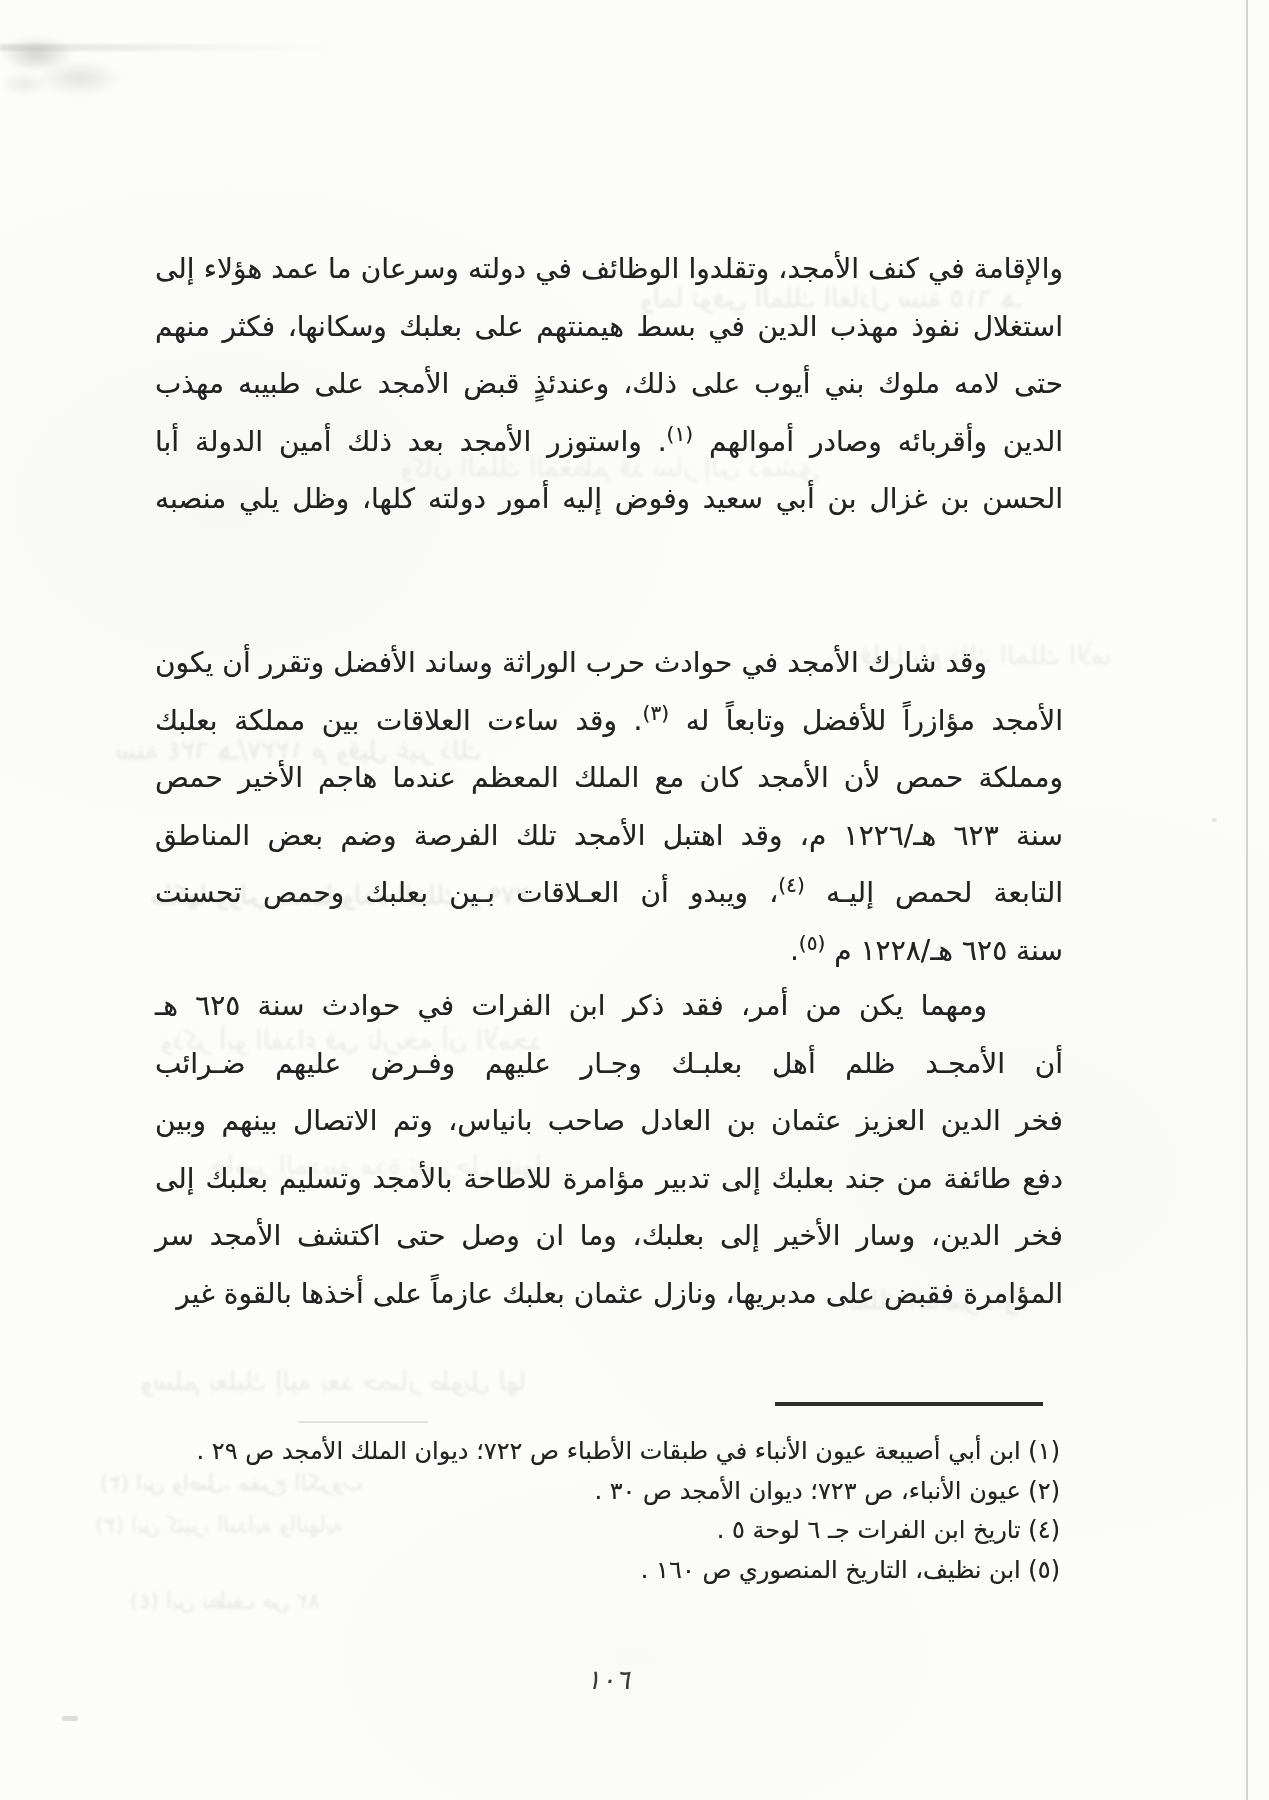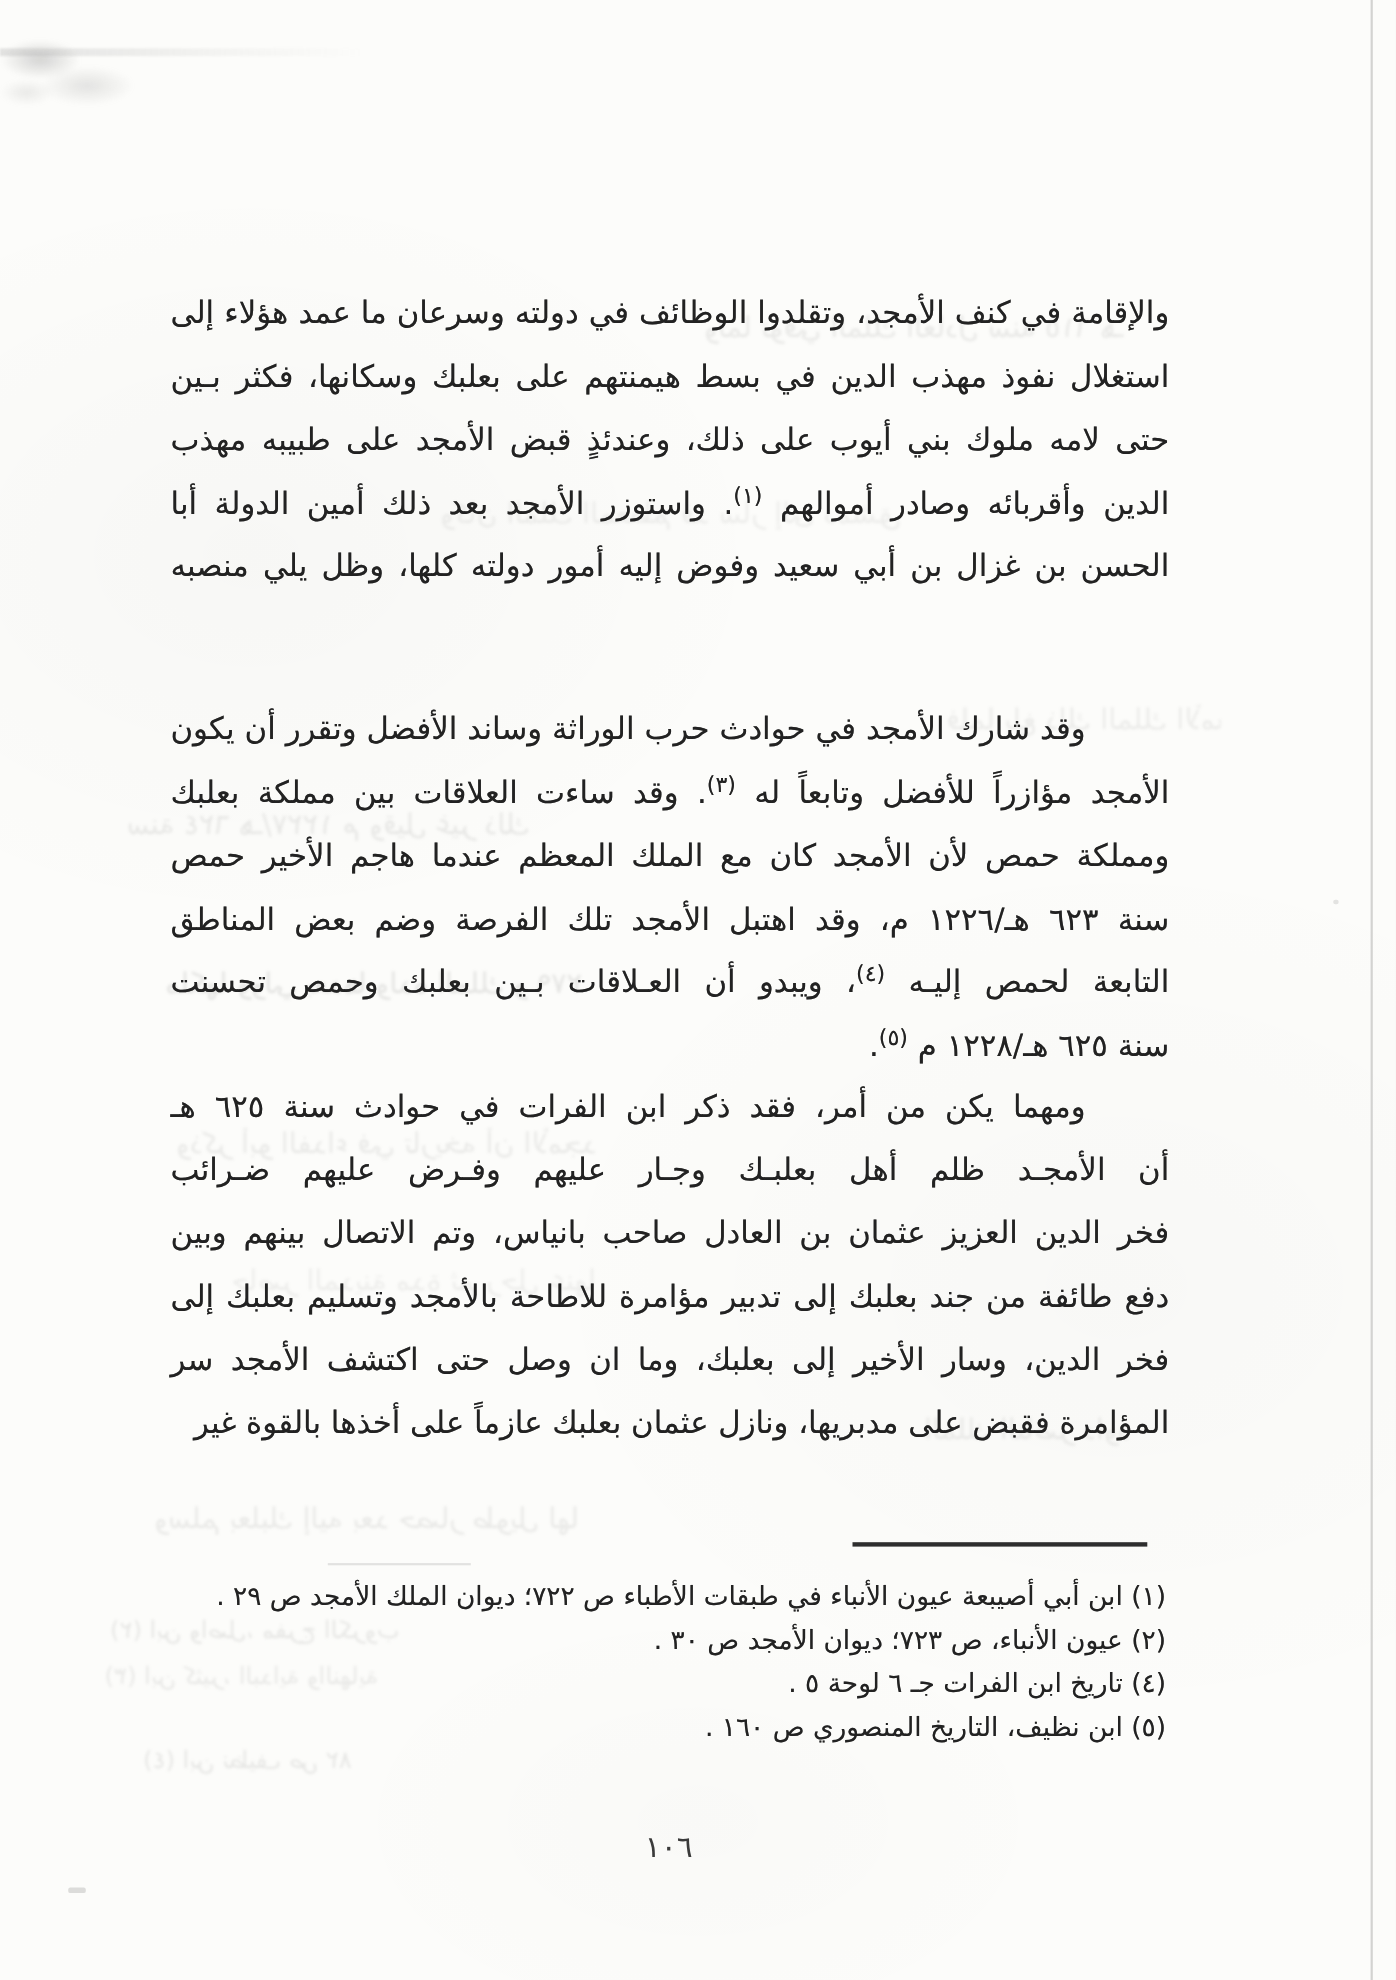--- a/index.html
+++ b/index.html
@@ -22,21 +22,21 @@
     pointer-events:none;
   }
 
   
   .text-block{
     position:absolute;
     right:206px; width:908px; top:0;
     direction:rtl;
   }
   .para{ position:absolute; right:0; width:908px; }
-  .para.p1{ top:256px; }
+  .para.p1{ top:240px; }
   .para.p2{ top:634px; }
   .para.p3{ top:977px; }
   .line{
     height:57.5px; line-height:57.5px;
     font-size:28px;
     text-align:justify;
     text-align-last:justify;
     text-shadow:0 0 0.6px rgba(30,30,30,0.55);
     white-space:normal;
   }
@@ -71,20 +71,21 @@
   }
 
   
   .page-number{
     position:absolute; top:1664px; left:558px; width:100px;
     text-align:center;
     font-size:27px;
     letter-spacing:4px;
     color:#3a3a3a;
     direction:rtl;
+    font-style:italic;
   }
 
   
   .vline-right{
     position:absolute; top:0; left:1246px;
     width:2px; height:1800px;
     background:#d3d3d1;
   }
   .smudge-topleft{
     position:absolute; top:36px; left:0; width:122px; height:60px;
@@ -146,21 +147,21 @@
   <div class="ghost g7">الملك الناصر داود</div>
   <div class="ghost g8">وسلم بعلبك إليه بعد حصار طويل لها</div>
   <div class="ghost g9">(٢) ابن واصل، مفرج الكروب</div>
   <div class="ghost g10">(٣) ابن كثير، البداية والنهاية</div>
   <div class="ghost g11">(٤) ابن نظيف ص ٨٢</div>
 
   <main class="text-block">
 
     <section class="para p1">
       <div class="line">والإقامة في كنف الأمجد، وتقلدوا الوظائف في دولته وسرعان ما عمد هؤلاء إلى</div>
-      <div class="line">استغلال نفوذ مهذب الدين في بسط هيمنتهم على بعلبك وسكانها، فكثر بـين</div>
+      <div class="line">استغلال نفوذ مهذب الدين في بسط هيمنتهم على بعلبك وسكانها، فكثر منهم</div>
       <div class="line">حتى لامه ملوك بني أيوب على ذلك، وعندئذٍ قبض الأمجد على طبيبه مهذب</div>
       <div class="line">الدين وأقربائه وصادر أموالهم <span class="fn-ref">(١)</span>. واستوزر الأمجد بعد ذلك أمين الدولة أبا</div>
       <div class="line">الحسن بن غزال بن أبي سعيد وفوض إليه أمور دولته كلها، وظل يلي منصبه</div>
     </section>
 
     <section class="para p2 indent">
       <div class="line">وقد شارك الأمجد في حوادث حرب الوراثة وساند الأفضل وتقرر أن يكون</div>
       <div class="line">الأمجد مؤازراً للأفضل وتابعاً له <span class="fn-ref">(٣)</span>. وقد ساءت العلاقات بين مملكة بعلبك</div>
       <div class="line">ومملكة حمص لأن الأمجد كان مع الملك المعظم عندما هاجم الأخير حمص</div>
       <div class="line">سنة ٦٢٣ هـ/١٢٢٦ م، وقد اهتبل الأمجد تلك الفرصة وضم بعض المناطق</div>

